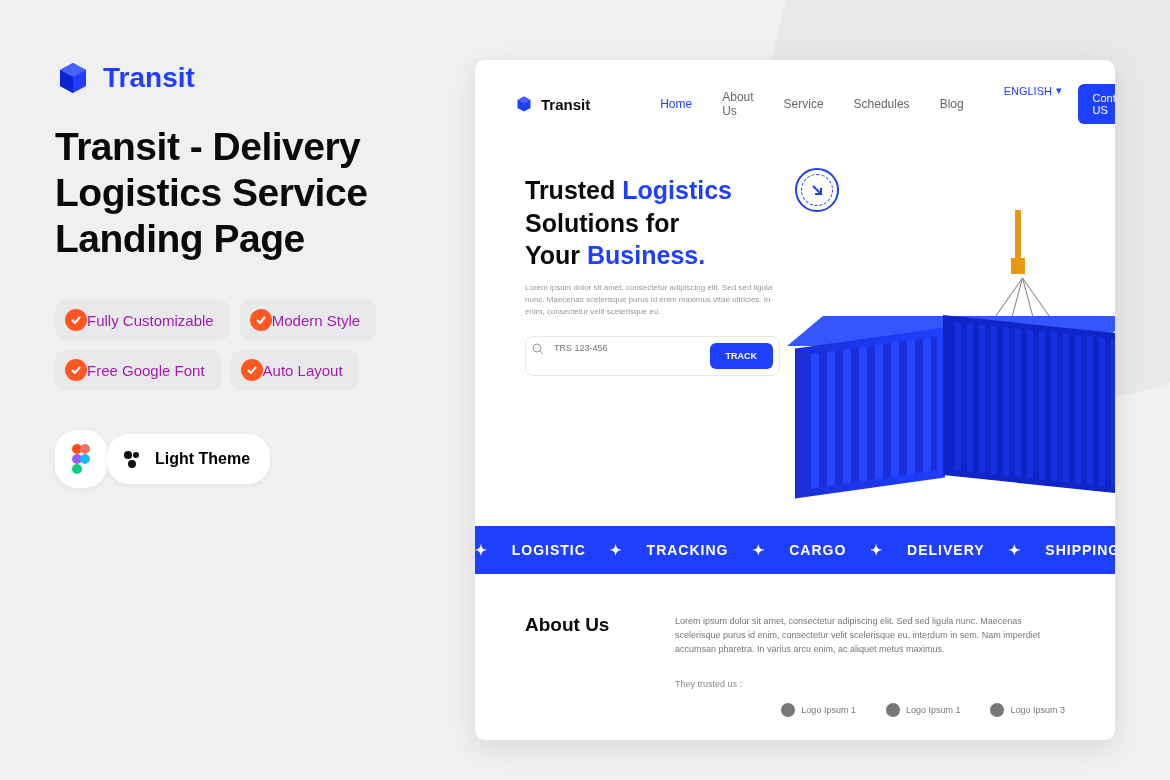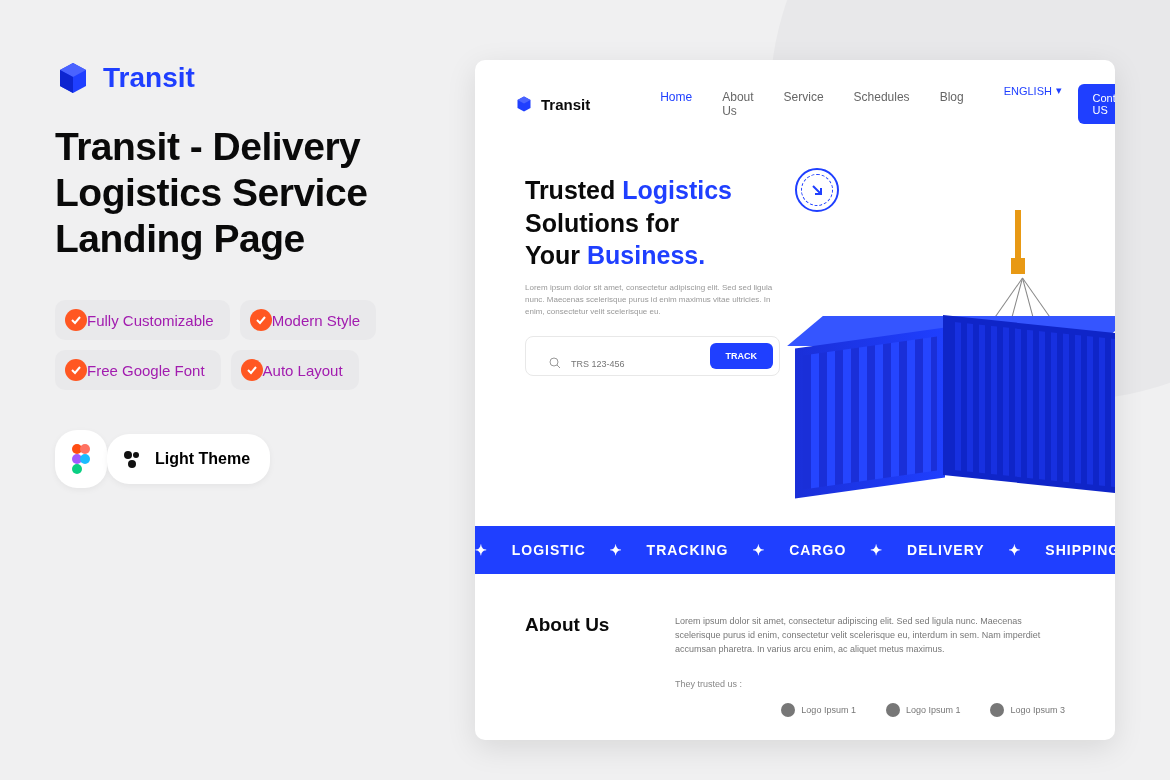--- a/index.html
+++ b/index.html
@@ -15,30 +15,30 @@
 .chip { display: inline-flex; align-items: center; gap: 0; background: #e9e9eb; border-radius: 10px; padding: 9px 16px 9px 10px; font-size: 15px; color: #a21caf; }
 .chip .check { width: 22px; height: 22px; border-radius: 50%; background: #ff5722; display: flex; align-items: center; justify-content: center; }
 .chip .check svg { display: block; }
 .bottom-icons { display: flex; gap: 0; align-items: center; }
 .icon-pill { background: #fff; border-radius: 22px; padding: 14px 16px; display: flex; align-items: center; box-shadow: 0 2px 6px rgba(0,0,0,0.05); }
 .theme-pill { background: #fff; border-radius: 22px; padding: 14px 20px 14px 14px; display: flex; align-items: center; gap: 12px; font-size: 16px; font-weight: 600; box-shadow: 0 2px 6px rgba(0,0,0,0.05); }
 .preview { flex: 1; background: #fff; border-radius: 10px; box-shadow: 0 8px 30px rgba(0,0,0,0.1); overflow: hidden; position: relative; }
 .pv-inner { transform-origin: top left; }
 .pv-header { display: flex; align-items: center; padding: 24px 40px; gap: 40px; }
 .pv-logo { display: flex; align-items: center; gap: 8px; font-weight: 700; font-size: 15px; color: #0a0a0a; }
-.pv-nav { display: flex; gap: 30px; margin-left: 30px; font-size: 12px; color: #666; }
+.pv-nav { display: flex; gap: 30px; margin-left: 30px; font-size: 12px; color: #666; align-items: center; }
 .pv-nav span:first-child { color: #1f3fff; }
 .pv-right { margin-left: auto; display: flex; align-items: flex-start; gap: 17px; }
 .lang { font-size: 11px; color: #1f3fff; display: flex; align-items: center; gap: 4px; }
 .contact-btn { background: #1f3fff; color: #fff; font-size: 11px; padding: 8px 14px; border-radius: 6px; }
 .hero { padding: 26px 50px 0; position: relative; }
 .hero-title { font-size: 25px; font-weight: 700; line-height: 1.3; color: #0a0a0a; }
 .hero-title .blue { color: #1f3fff; }
 .hero-desc { font-size: 8px; color: #999; line-height: 1.5; margin-top: 10px; max-width: 260px; }
-.track-bar { margin-top: 18px; display: flex; align-items: flex-end; background: #fff; border: 1px solid #e8e8e8; border-radius: 8px; padding: 6px 6px 6px 23px; width: 255px; gap: 10px; }
+.track-bar { margin-top: 18px; display: flex; align-items: flex-start; background: #fff; border: 1px solid #e8e8e8; border-radius: 8px; padding: 6px 6px 6px 6px; width: 255px; gap: 10px; }
 .track-bar .search-icon svg { display: block; }
 .track-bar input { border: none; outline: none; font-size: 9px; flex: 1; color: #1f3fff; background: transparent; }
 .track-btn { background: #1f3fff; color: #fff; font-size: 9px; font-weight: 600; padding: 8px 16px; border-radius: 6px; }
 .badge { position: absolute; top: 20px; left: 320px; width: 44px; height: 44px; border: 2px solid #1f3fff; border-radius: 50%; display: flex; align-items: center; justify-content: center; }
 .badge::before { content: ''; position: absolute; inset: 4px; border: 1px dashed #1f3fff; border-radius: 50%; }
 .container-img { position: absolute; right: -10px; top: 150px; width: 330px; height: 230px; }
 .crane-hook { position: absolute; top: 62px; right: 90px; width: 14px; height: 70px; }
 .hook-bar { width: 6px; height: 48px; background: #e89914; margin: 0 auto; }
 .hook-box { width: 14px; height: 16px; background: #e89914; }
 .cable { position: absolute; top: 130px; width: 1px; height: 130px; background: #888; }

